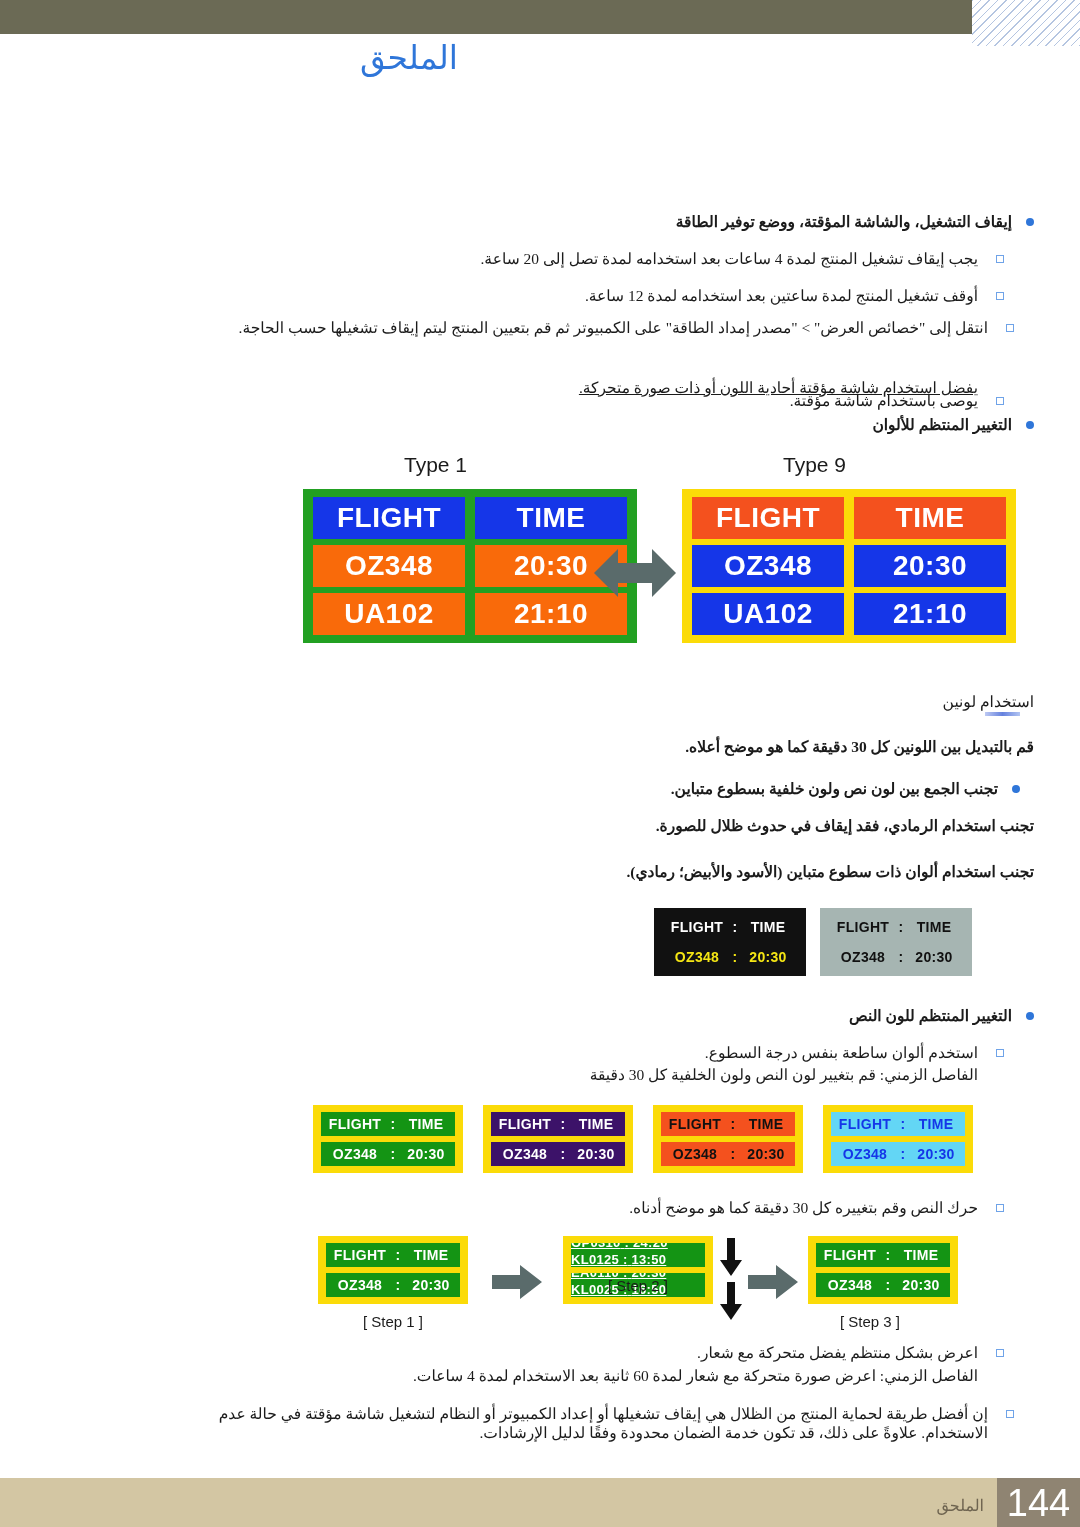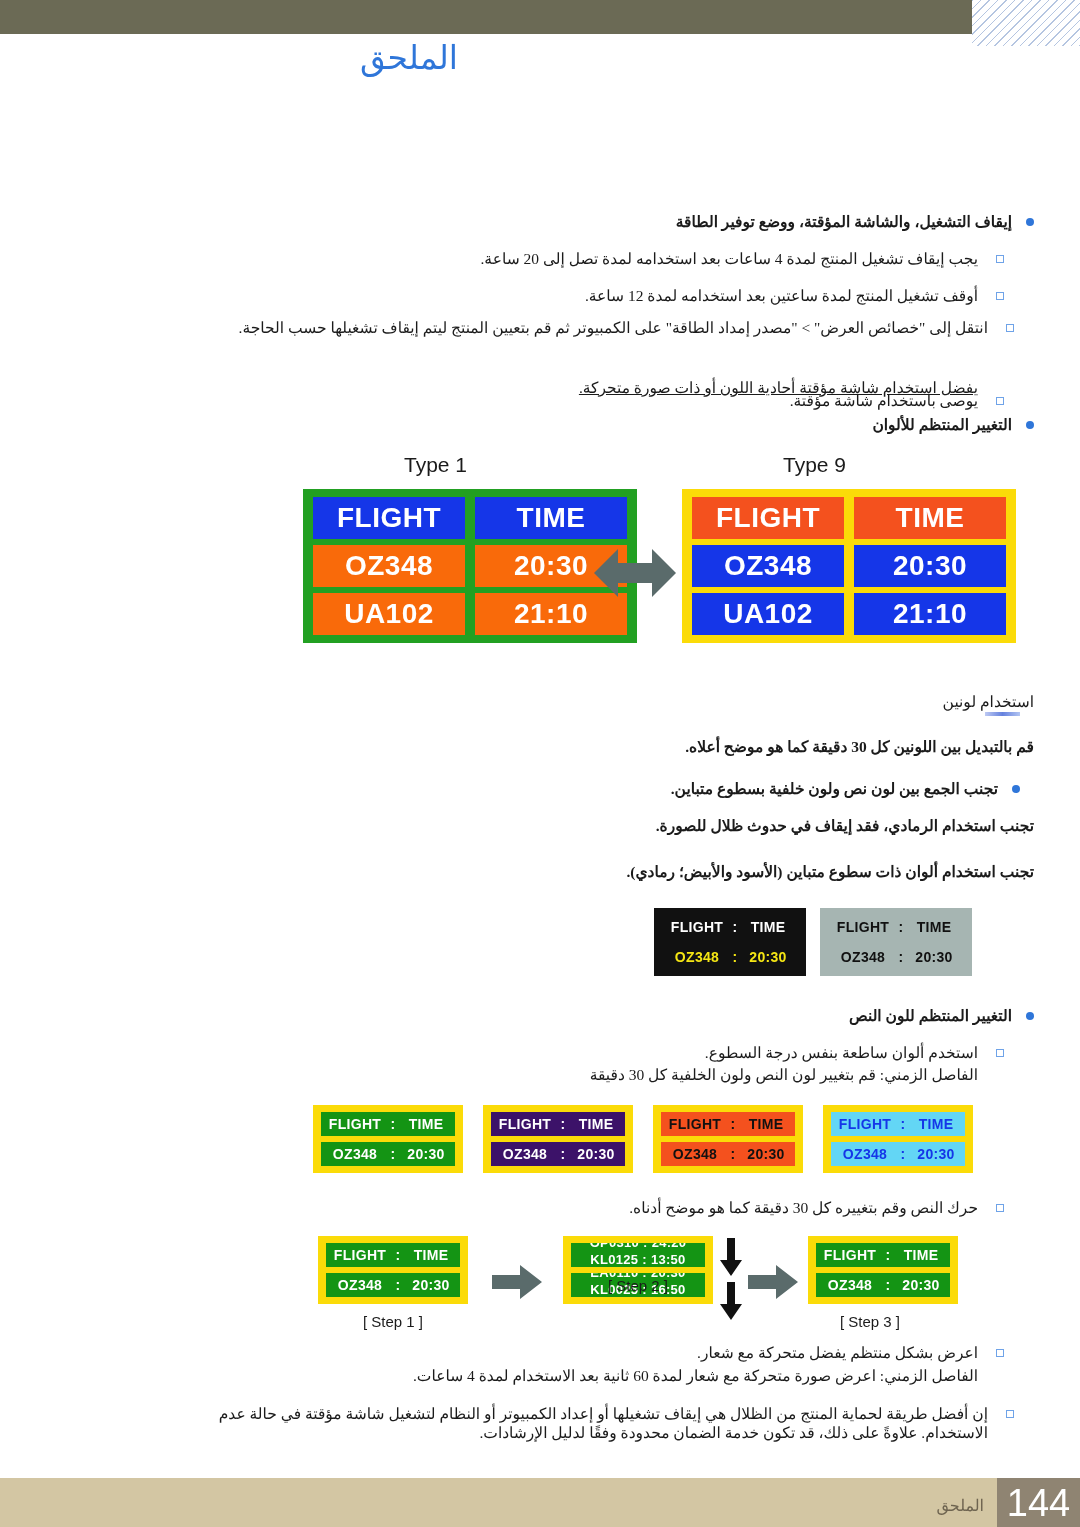--- a/index.html
+++ b/index.html
@@ -127,22 +127,22 @@
     left:563px; top:1236px; width:150px; background:#fbdb08;
     padding:7px 8px; position:absolute; direction:ltr;
     display:flex; flex-direction:column; gap:6px;
   }
   #board-step2 .scrollcell{
     height:24px; overflow:hidden; background:#149414; color:#ffffff;
     font-family:"Liberation Sans","DejaVu Sans",sans-serif;
     font-weight:bold; font-size:13px; position:relative;
   }
   #board-step2 .scrollcell .ln{
-    height:17px; line-height:17px; text-align:center;
-    white-space:nowrap; letter-spacing:.3px;
+    height:17px; line-height:17px; 
+    white-space:nowrap; letter-spacing:.3px;text-decoration:underline;
   }
   #board-step2 .scrollcell .inner{ position:absolute; left:0; right:0; top:-9px; }
 
   .step-caption{
     position:absolute; direction:ltr; text-align:center;
     font-size:15px; color:#1b1b1b; width:150px;
     font-family:"Liberation Sans","DejaVu Sans",sans-serif;
   }
 
   .step-arrow{ position:absolute; }

